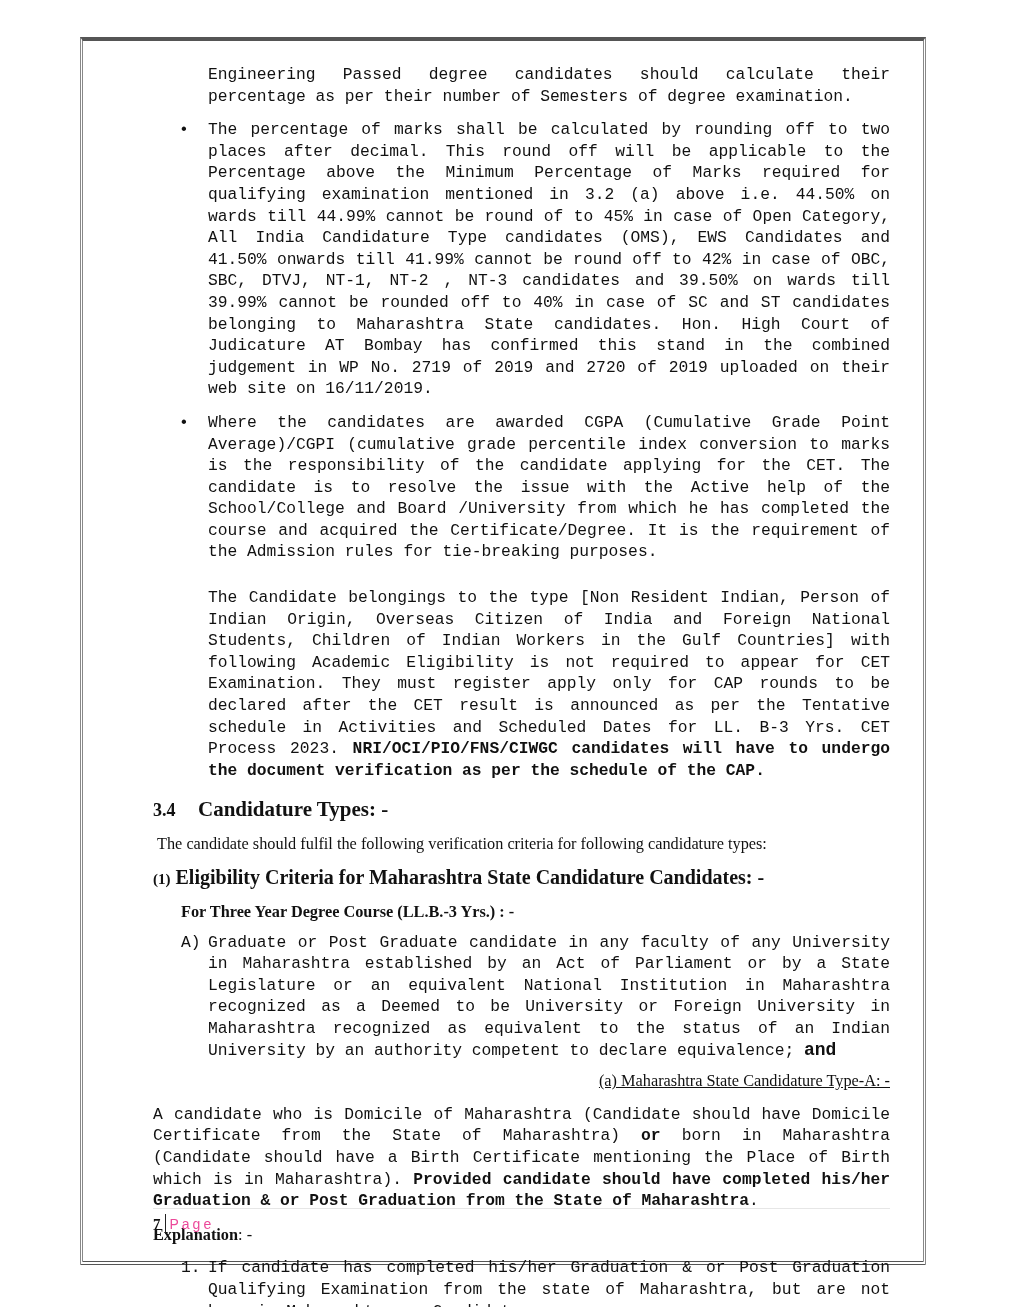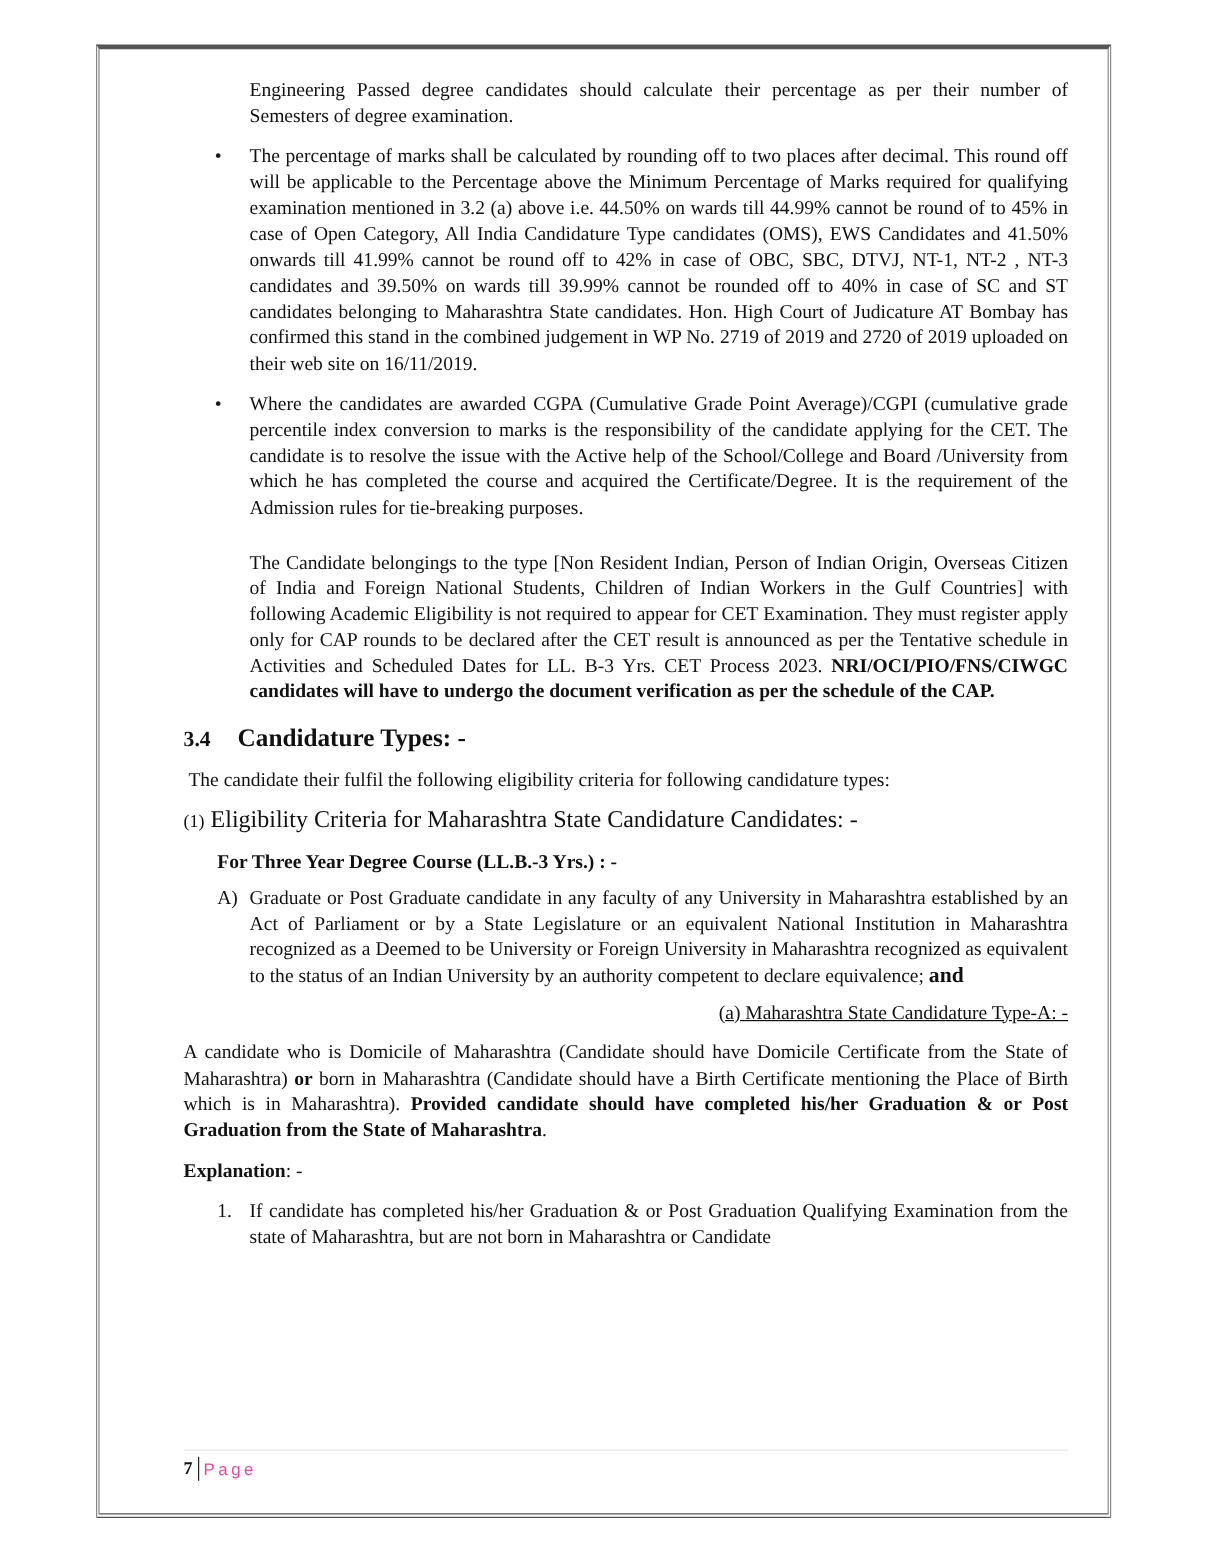--- a/index.html
+++ b/index.html
@@ -4,31 +4,31 @@
 <style>
   html, body { margin: 0; padding: 0; background: #ffffff; }
   body { width: 1010px; height: 1307px; position: relative; overflow: hidden;
          font-family: "Liberation Serif", "DejaVu Serif", serif; color: #111; }
   .page-frame { position: absolute; left: 80px; top: 37px; width: 846px; height: 1228px;
                 border-top: 4px solid #555; border-left: 3px double #888; border-right: 3px double #888;
                 border-bottom: 4px double #555; box-sizing: border-box; }
   .content { position: absolute; left: 153px; top: 64px; width: 737px;
              font-size: 16.3px; line-height: 21.6px; }
   p { margin: 0; }
-  .just { text-align: justify; }
+  .just { text-align: justify; font-family: Liberation Mono, monospace; }
   .ind { margin-left: 55px; }
   .bullet { position: relative; margin-left: 55px; }
   .bullet .dot { position: absolute; left: -29px; top: 0; }
   .gap-s { height: 9px; }
   .gap-m { height: 12px; }
   b, .bold { font-weight: bold; }
   .note-title { font-weight: bold; }
   .sec { font-weight: bold; font-size: 21px; line-height: 28px; margin-top: 14px; }
   .sec .num { font-size: 18px; display: inline-block; width: 45px; }
-  .sub1 { font-weight: normal; font-size: 20px; line-height: 26px; }
+  .sub1 { font-weight: bold; font-size: 20px; line-height: 26px; }
   .sub1 .num { font-size: 15px; }
   .course { font-weight: bold; margin-left: 28px; }
   .item { position: relative; margin-left: 55px; }
   .item .lbl { position: absolute; left: -27px; top: 0; }
   .and-big { font-weight: bold; font-size: 18px; }
   .ul-head { font-weight: normal; text-decoration: underline; text-align: right; }
   .footer-line { position: absolute; left: 153px; top: 1208px; width: 737px; height: 1px; background: #e6e6e6; }
   .footer { position: absolute; left: 153px; top: 1214px; font-size: 15px; line-height: 20px; display: flex; align-items: center; }
   .footer .pnum { font-weight: bold; font-family: "Liberation Serif", serif; padding-right: 4px; border-right: 1.5px solid #222; }
   .footer .plabel { color: #ec4899; font-family: "Liberation Sans", sans-serif; letter-spacing: 3px; padding-left: 4px; font-size: 14px; }
@@ -54,21 +54,21 @@
   </div>
   <div class="gap-m"></div>
 
   <div class="gap-m"></div>
   <p class="just ind"><span>The Candidate belongings to the type [Non Resident Indian, Person of Indian Origin, Overseas Citizen of India and Foreign National Students, Children of Indian Workers in the Gulf Countries] with following Academic Eligibility is not required to appear for CET Examination. They must register apply only for CAP rounds to be declared after the CET result is announced as per the Tentative schedule in Activities and Scheduled Dates for LL. B-3 Yrs. CET Process 2023. </span><b>NRI/OCI/PIO/FNS/CIWGC candidates will have to undergo the document verification as per the schedule of the CAP.</b></p>
 
   <div class="sec">
     <span class="num">3.4</span><span>Candidature Types: -</span>
   </div>
   <div class="gap-s"></div>
-  <p style="margin-left:4px">The candidate their fulfil the following eligibility criteria for following candidature types:</p>
+  <p style="margin-left:4px">The candidate should fulfil the following verification criteria for following candidature types:</p>
   <div class="gap-s"></div>
   <div class="sub1">
     <span class="num">(1)</span>
     <span>Eligibility Criteria for Maharashtra State Candidature Candidates: -</span>
   </div>
   <div class="gap-s"></div>
   <p class="course">For Three Year Degree Course (LL.B.-3 Yrs.) : -</p>
   <div class="gap-s"></div>
   <div class="item just">
     <span class="lbl">A)</span>

